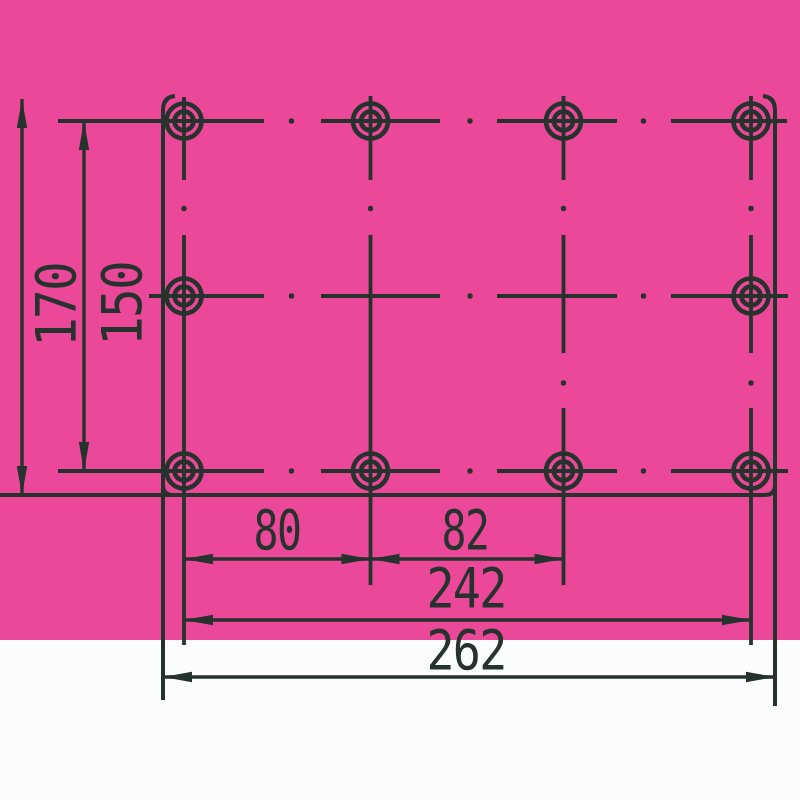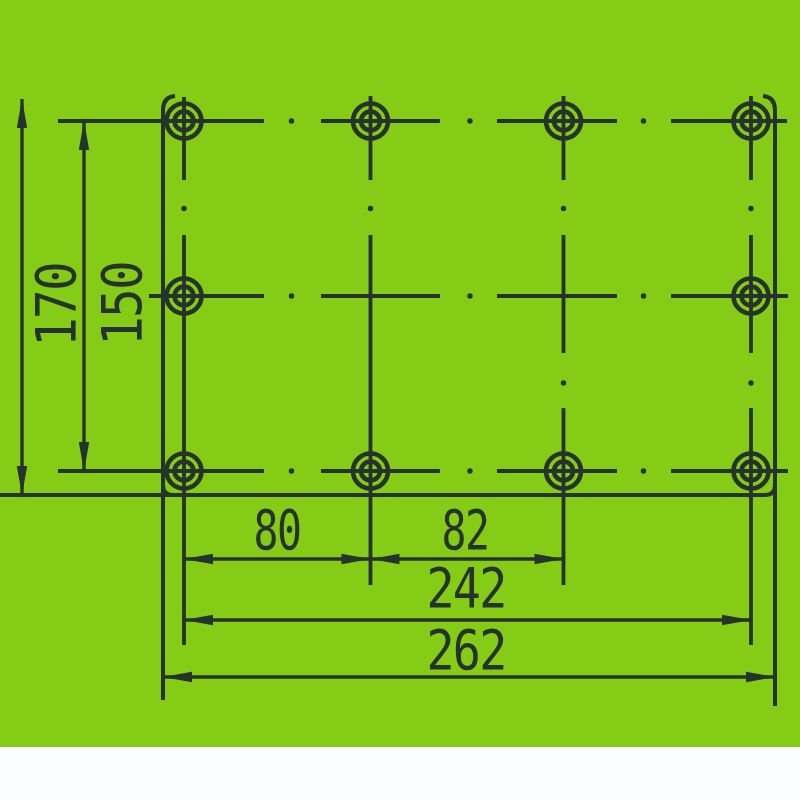--- a/index.html
+++ b/index.html
@@ -7,22 +7,22 @@
     padding: 0;
     width: 800px;
     height: 800px;
     background: #fbfcfd;
     overflow: hidden;
     font-family: "DejaVu Sans Mono", "Liberation Mono", monospace;
   }
   .stage {
     position: relative;
     width: 800px;
-    height: 747px;
-    background: #84cc16;
+    height: 640px;
+    background: #ec4899;
   }
   svg { display: block; }
   .ln   { stroke: #26332c; stroke-width: 4;   fill: none; stroke-linecap: butt; }
   .cl   { stroke: #26332c; stroke-width: 3.8; fill: none; stroke-linecap: butt; }
   .hole { stroke: #26332c; stroke-width: 4.6; fill: none; }
   .dot  { fill: #26332c; stroke: none; }
   .dim  { stroke: #26332c; stroke-width: 3.4; fill: none; }
   .arr  { fill: #26332c; stroke: none; }
   .lbl  {
     fill: #26332c;

